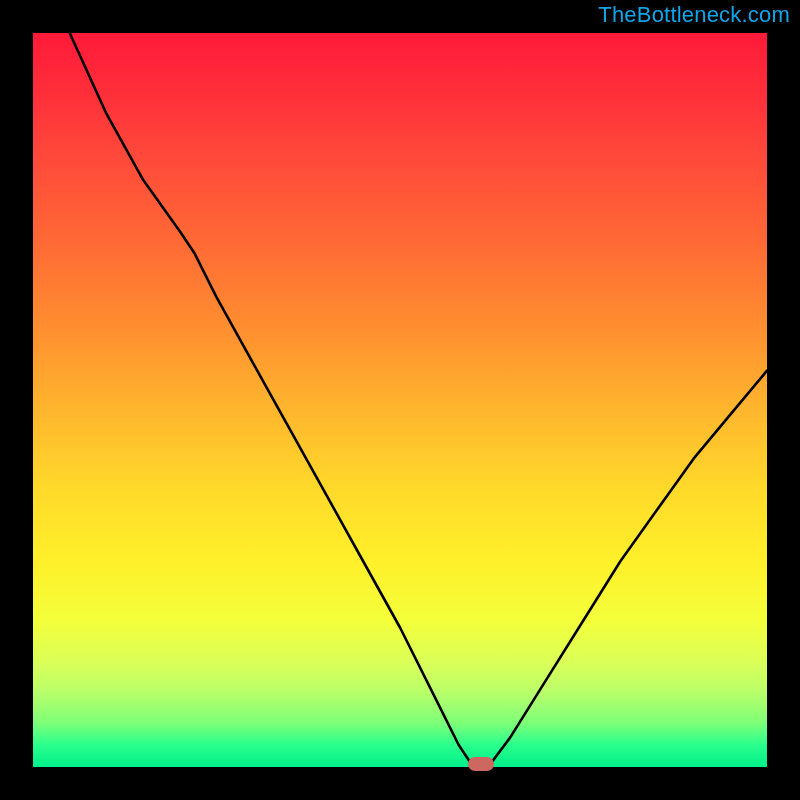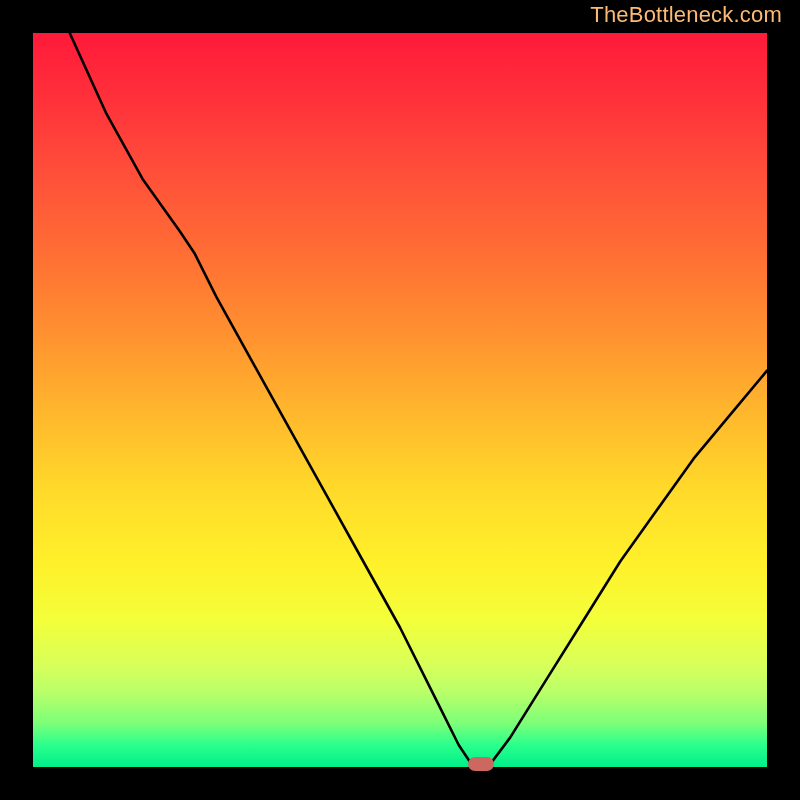--- a/index.html
+++ b/index.html
@@ -13,22 +13,22 @@
   }
   .frame {
     position: relative;
     width: 800px;
     height: 800px;
     background: #000;
   }
   .watermark {
     position: absolute;
     top: 2px;
-    right: 18px;
-    color: #fdba74;
+    right: 10px;
+    color: #0ea5e9;
     font-size: 22px;
     font-weight: 500;
     letter-spacing: 0.2px;
     z-index: 10;
   }
   .plot-area {
     position: absolute;
     left: 33px;
     top: 33px;
     width: 734px;

